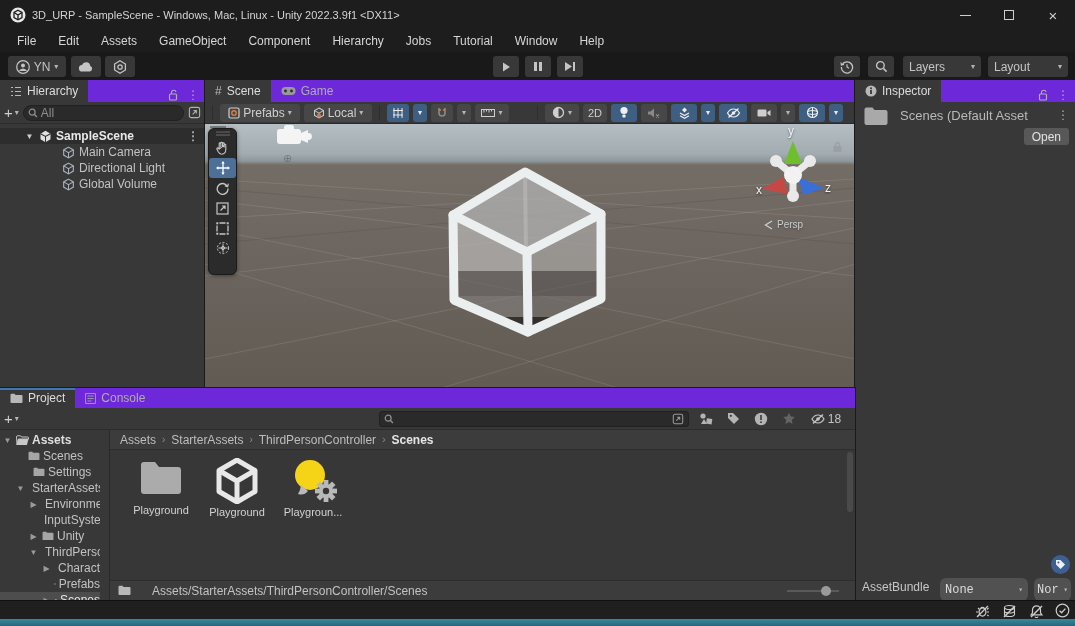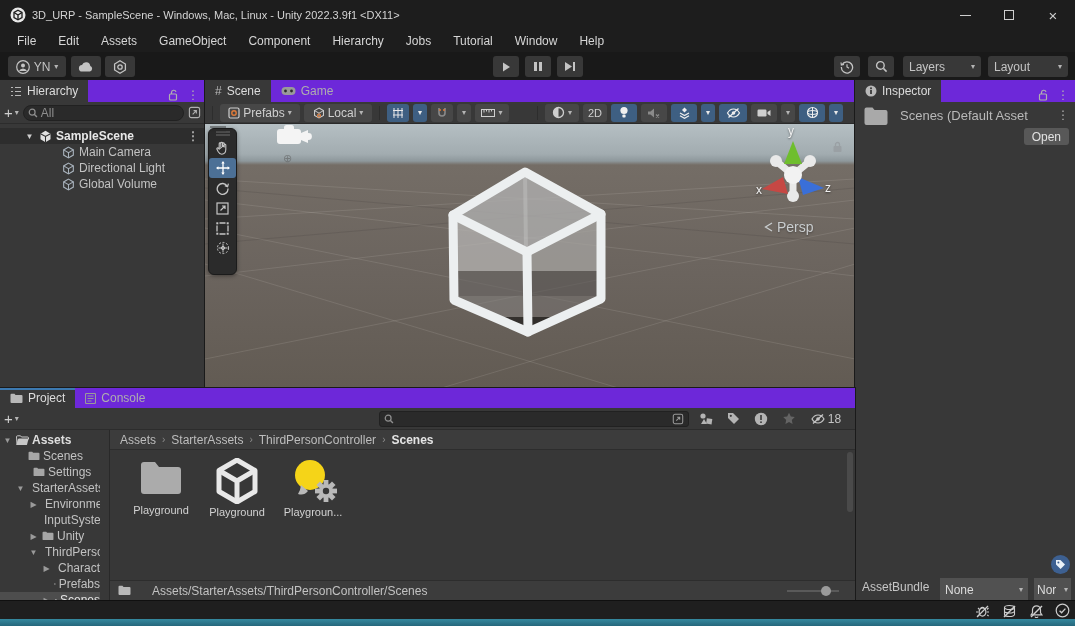--- a/index.html
+++ b/index.html
@@ -48,28 +48,28 @@
   #scenetoolbar { position:absolute; left:0; top:22px; right:0; height:22px; background:#383838; border-bottom:1px solid #2a2a2a; display:flex; align-items:center; gap:4px; padding:0 4px; }
   .stbtn { height:18px; background:#474747; border-radius:3px; display:flex; align-items:center; justify-content:center; gap:3px; padding:0 4px; color:#cfcfcf; }
   .stbtn.on { background:#3e5f82; color:#e8e8e8; }
   .stbtn.dim { color:#8a8a8a; }
   .stsep { width:1px; height:14px; background:#2d2d2d; margin:0 3px; }
   #viewport { position:absolute; left:0; top:44px; width:650px; height:264px; overflow:hidden;
     background:linear-gradient(180deg,#b5bfc3 0px,#a2acb0 30px,#8e989c 37px,#746d66 41px,#6b645e 150px,#625b53 264px); }
   #toolstrip { position:absolute; left:3px; top:4px; width:29px; height:147px; background:#2b2b2b; border:1px solid #1b1b1b; border-radius:6px; box-shadow:0 1px 4px rgba(0,0,0,.4); }
   .toolbtn { width:27px; height:20px; display:flex; align-items:center; justify-content:center; color:#c6c6c6; }
   .toolbtn.sel { background:#4c7096; border-radius:3px; color:#fff; }
-  #persp-label { position:absolute; left:559px; top:95px; display:flex; align-items:center; gap:4px; color:#c9cdcf; font-size:14px; text-shadow:0 1px 2px rgba(0,0,0,.35); }
+  #persp-label { position:absolute; left:559px; top:95px; display:flex; align-items:center; gap:4px; color:#c9cdcf; font-size:10px; text-shadow:0 1px 2px rgba(0,0,0,.35); }
 
   
   #inspector { left:855px; top:80px; width:220px; height:520px; }
   #insp-open { position:absolute; right:6px; top:48px; height:17px; padding:0 8px; background:#585858; border-radius:3px; display:flex; align-items:center; color:#e2e2e2; }
   #assetlabels-header { position:absolute; left:0; top:450px; right:0; height:19px; background:#3c3c3c; border-top:1px solid #2a2a2a; border-bottom:1px solid #2a2a2a; display:flex; align-items:center; padding:0 7px; color:#dadada; font-weight:bold; }
   #label-tag-btn { position:absolute; right:5px; top:475px; width:19px; height:19px; border-radius:50%; background:#3d6091; display:flex; align-items:center; justify-content:center; }
-  .mini-dd { height:23px; background:#515151; border-radius:0; display:flex; align-items:center; justify-content:space-between; padding:0 5px; color:#dcdcdc; }
+  .mini-dd { height:23px; background:#515151; border-radius:6px; display:flex; align-items:center; justify-content:space-between; padding:0 5px; color:#dcdcdc;font-family:Liberation Mono, monospace; }
 
   
   #project { left:0; top:388px; width:855px; height:212px; }
   #proj-toolbar { position:absolute; left:0; top:20px; right:0; height:22px; background:#383838; border-bottom:1px solid #2c2c2c; display:flex; align-items:center; padding:0 4px; }
   #proj-tree { position:absolute; left:0; top:42px; width:110px; bottom:0; background:#383838; border-right:1px solid #292929; overflow:hidden; }
   .prow { position:absolute; left:0; width:100px; height:16px; display:flex; align-items:center; gap:3px; color:#c2c2c2; font-size:12px; white-space:nowrap; overflow:hidden; }
   .prow.sel { background:#4d4d4d; color:#e4e4e4; }
   .tri { width:11px; text-align:center; font-size:8px; color:#9a9a9a; flex:none; }
   #tree-scrollbar { position:absolute; right:1px; top:42px; width:11px; bottom:0; background:#333333; }
   .scroll-arrow { position:absolute; left:0; width:11px; height:11px; color:#8f8f8f; font-size:7px; display:flex; align-items:center; justify-content:center; }

